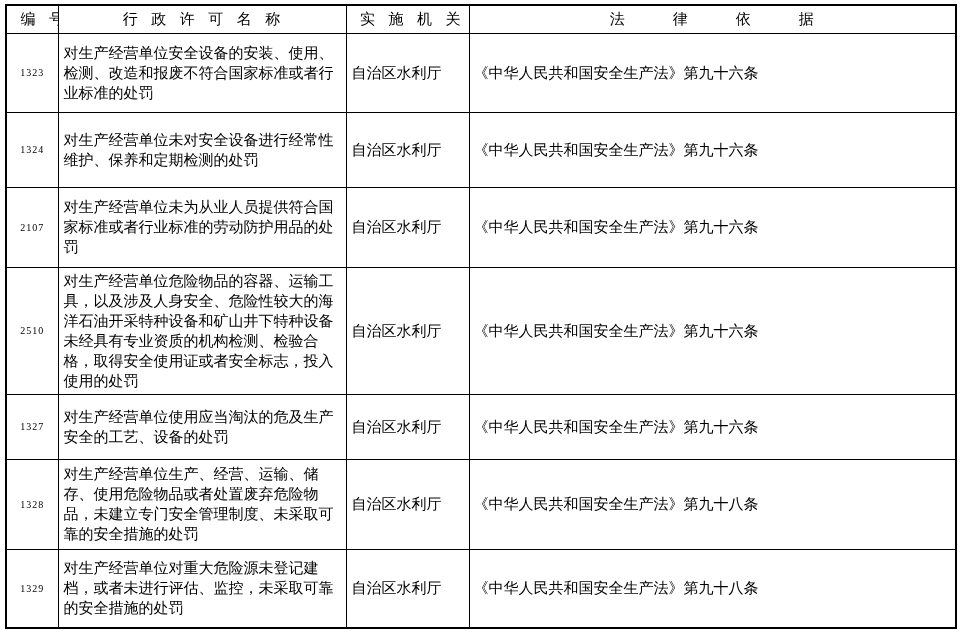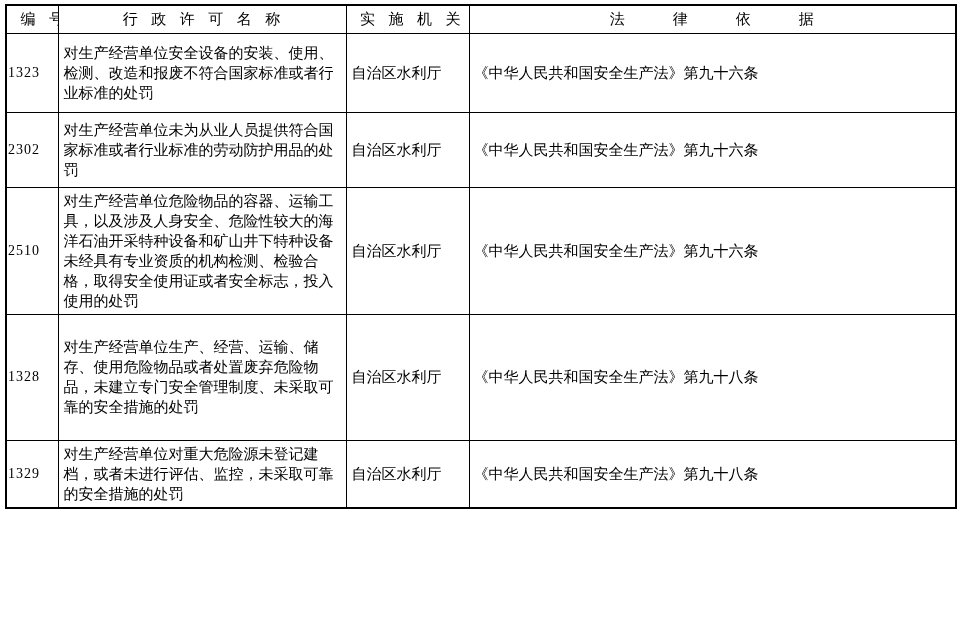--- a/index.html
+++ b/index.html
@@ -31,21 +31,22 @@
     overflow: hidden;
   }
   .permits thead tr { height: 28px; }
   .permits th {
     text-align: center;
     white-space: nowrap;
   }
   th.sp1 { letter-spacing: 0.9em; padding-left: 0.9em; }
   th.sp3 { letter-spacing: 3.2em; padding-left: 3.2em; margin-top: 11px; }
   td.c-id {
-    font-size: 14px;
+    text-align: center;
+    font-size: 10px;
     letter-spacing: 1px;
   }
   td.c-name {
     text-align: left;
     padding: 3px 5px;
     line-height: 20px;
     margin-top: 28px;
   }
   td.c-agency {
     text-align: left;
@@ -85,28 +86,40 @@
     </tr>
   </thead>
   <tbody>
     <tr>
       <td class="c-id">1323</td>
       <td class="c-name">对生产经营单位安全设备的安装、使用、检测、改造和报废不符合国家标准或者行业标准的处罚</td>
       <td class="c-agency">自治区水利厅</td>
       <td class="c-legal">《中华人民共和国安全生产法》第九十六条</td>
     </tr>
     <tr>
-      <td class="c-id">2302</td>
+      <td class="c-id">1324</td>
+      <td class="c-name">对生产经营单位未对安全设备进行经常性维护、保养和定期检测的处罚</td>
+      <td class="c-agency">自治区水利厅</td>
+      <td class="c-legal">《中华人民共和国安全生产法》第九十六条</td>
+    </tr>
+    <tr>
+      <td class="c-id">2107</td>
       <td class="c-name">对生产经营单位未为从业人员提供符合国家标准或者行业标准的劳动防护用品的处罚</td>
       <td class="c-agency">自治区水利厅</td>
       <td class="c-legal">《中华人民共和国安全生产法》第九十六条</td>
     </tr>
     <tr>
       <td class="c-id">2510</td>
       <td class="c-name">对生产经营单位危险物品的容器、运输工具，以及涉及人身安全、危险性较大的海洋石油开采特种设备和矿山井下特种设备未经具有专业资质的机构检测、检验合格，取得安全使用证或者安全标志，投入使用的处罚</td>
+      <td class="c-agency">自治区水利厅</td>
+      <td class="c-legal">《中华人民共和国安全生产法》第九十六条</td>
+    </tr>
+    <tr>
+      <td class="c-id">1327</td>
+      <td class="c-name">对生产经营单位使用应当淘汰的危及生产安全的工艺、设备的处罚</td>
       <td class="c-agency">自治区水利厅</td>
       <td class="c-legal">《中华人民共和国安全生产法》第九十六条</td>
     </tr>
     <tr>
       <td class="c-id">1328</td>
       <td class="c-name">对生产经营单位生产、经营、运输、储存、使用危险物品或者处置废弃危险物品，未建立专门安全管理制度、未采取可靠的安全措施的处罚</td>
       <td class="c-agency">自治区水利厅</td>
       <td class="c-legal">《中华人民共和国安全生产法》第九十八条</td>
     </tr>
     <tr>

